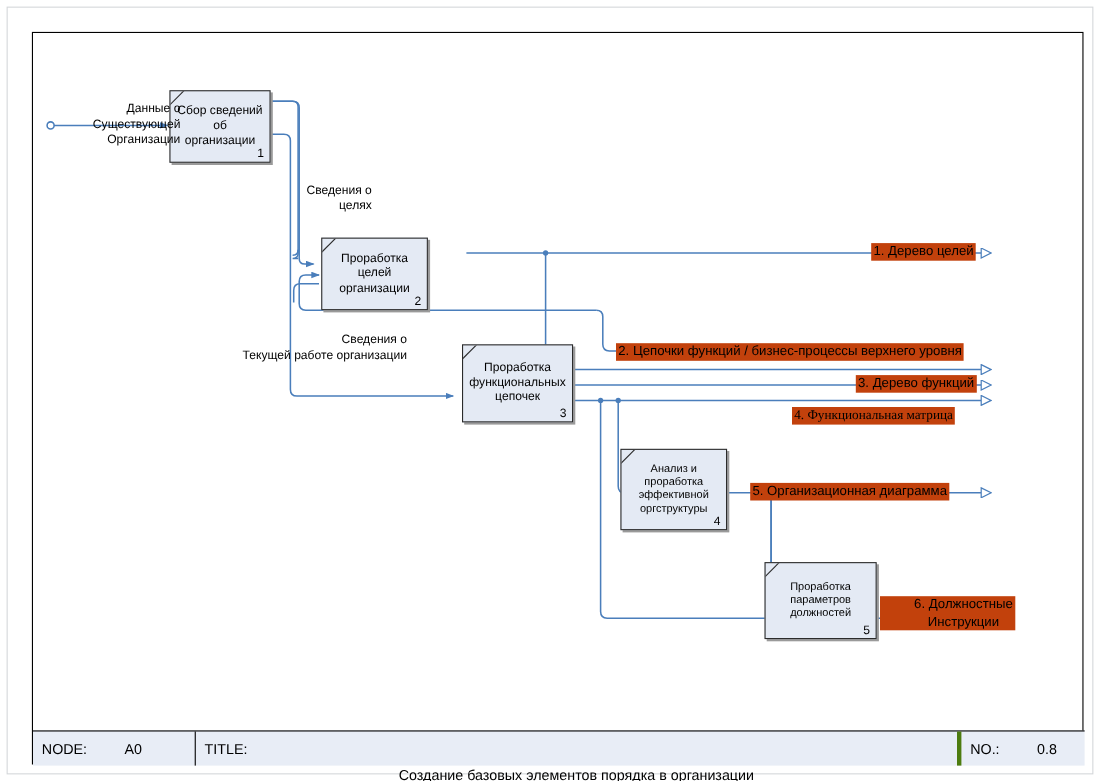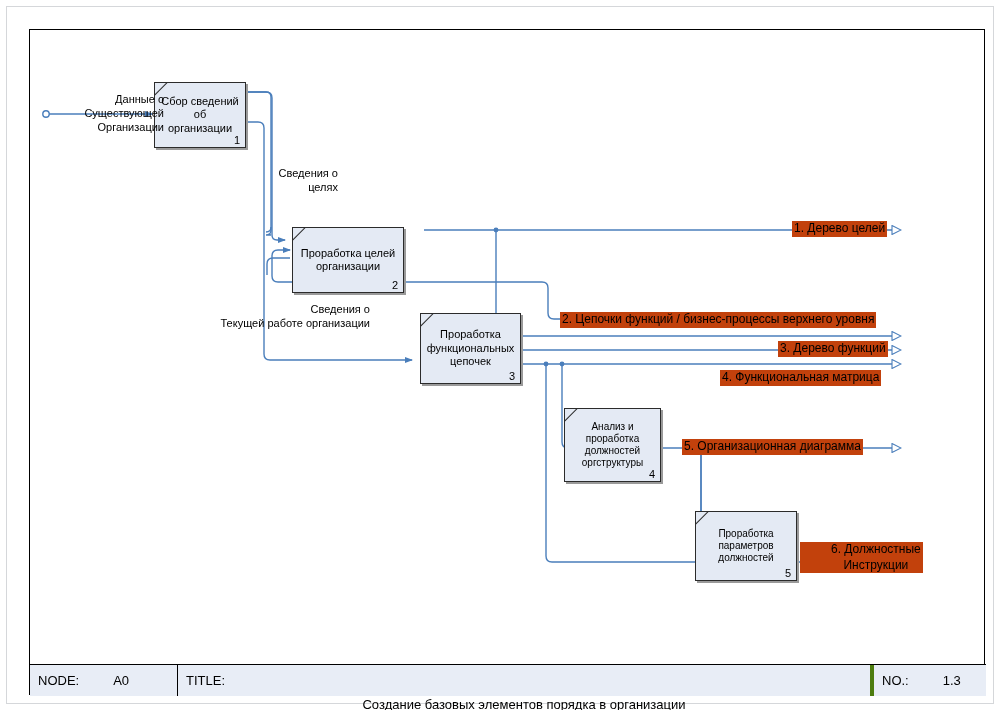--- a/index.html
+++ b/index.html
@@ -224,40 +224,40 @@
           </g>
         </svg>
 
         <div class="box" style="left:124px; top:52px; width:92px; height:66px; font-size:11px;">
           <span class="notch"></span>
           <span class="box-title">Сбор сведений об
 организации</span>
           <span class="box-num">1</span>
         </div>
 
-        <div class="box" style="left:262px; top:197px; width:112px; height:66px; font-size:11px;">
+        <div class="box" style="left:262px; top:186px; width:97px; height:66px; font-size:11px;">
           <span class="notch"></span>
           <span class="box-title">Проработка целей
 организации</span>
           <span class="box-num">2</span>
         </div>
 
         <div class="box" style="left:390px; top:283px; width:101px; height:71px; font-size:11px;">
           <span class="notch"></span>
           <span class="box-title">Проработка
 функциональных
 цепочек</span>
           <span class="box-num">3</span>
         </div>
 
         <div class="box" style="left:534px; top:378px; width:97px; height:74px; font-size:10px;">
           <span class="notch"></span>
           <span class="box-title">Анализ и
 проработка
-должностей
+эффективной
 оргструктуры</span>
           <span class="box-num">4</span>
         </div>
 
         <div class="box" style="left:665px; top:481px; width:102px; height:70px; font-size:10px;">
           <span class="notch"></span>
           <span class="box-title">Проработка
 параметров
 должностей</span>
           <span class="box-num">5</span>
@@ -272,38 +272,38 @@
 
         <div class="lbl" style="left:168px; top:272px; width:172px;">Сведения о
 Текущей работе организации</div>
 
         <div class="glabel" style="left:762px; top:191px;">1. Дерево целей</div>
 
         <div class="glabel" style="left:530px; top:282px;">2. Цепочки функций / бизнес-процессы верхнего уровня</div>
 
         <div class="glabel" style="left:748px; top:311px;">3. Дерево функций</div>
 
-        <div class="glabel" style="left:690px; top:340px;">4. Функциональная матрица</div>
+        <div class="glabel" style="left:690px; top:340px;font-family:Liberation Serif, serif;">4. Функциональная матрица</div>
 
         <div class="glabel" style="left:652px; top:409px;">5. Организационная диаграмма</div>
 
         <div class="glabel" style="left:770px; top:512px; text-align:center;padding-left:31px;">6. Должностные
 Инструкции</div>
 
         <div id="footer">
           <div class="cell node-cell">
             <span class="k">NODE:</span>
             <span>A0</span>
           </div>
           <div class="cell title-cell">
             <span>TITLE:</span>
             <span class="title-text">Создание базовых элементов порядка в организации</span>
           </div>
           <div class="cell no-cell">
             <span class="k">NO.:</span>
-            <span>1.3</span>
+            <span>0.8</span>
           </div>
         </div>
 
       </div>
     </div>
   </div>
 </div>
 
 </body></html>

